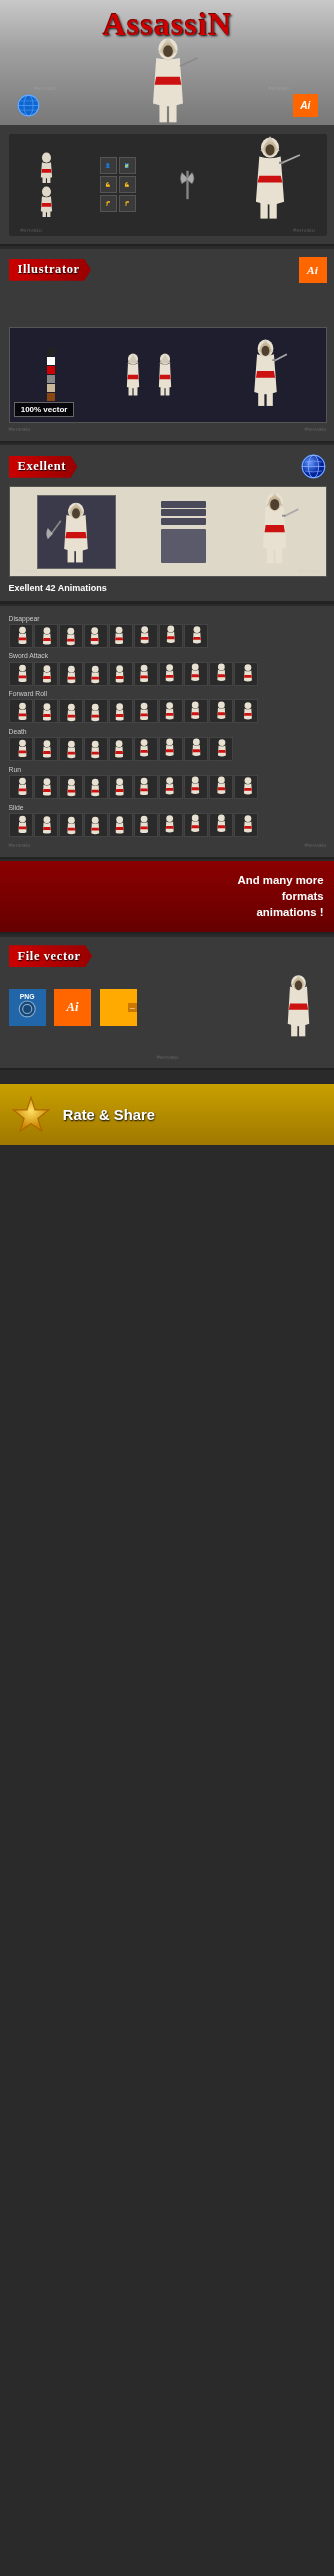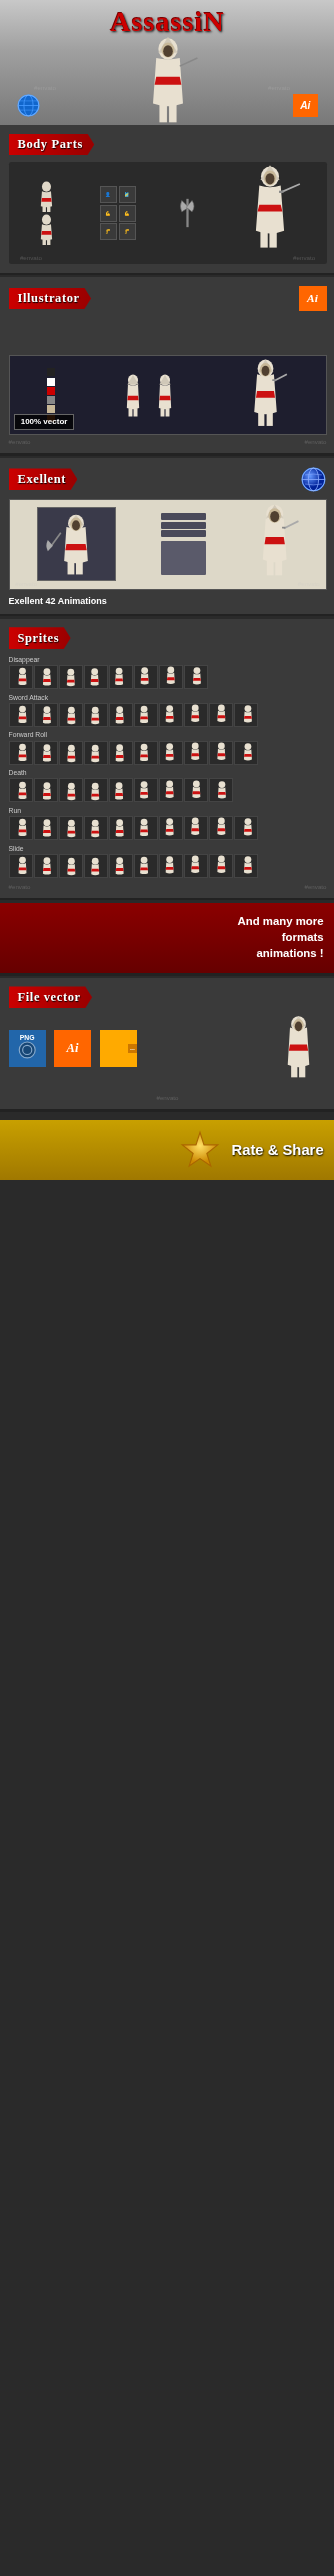--- a/index.html
+++ b/index.html
@@ -20,21 +20,21 @@
       display: flex;
       align-items: center;
       justify-content: center;
       overflow: hidden;
     }
     .header-title {
       position: absolute;
       top: 5.7px;
       left: 50%;
       transform: translateX(-50%);
-      font-size: 28px;
+      font-size: 32px;
       font-weight: 900;
       font-family: 'Georgia', serif;
       color: #cc0000;
       text-shadow: 1.1px 1.1px 2.3px #000, -0.6px -0.6px 0 #800000;
       letter-spacing: 1.1px;
       z-index: 10;
     }
     .header-character {
       position: absolute;
       bottom: 0;
@@ -127,21 +127,21 @@
       justify-content: center;
       font-weight: 900;
       font-size: 11.4px;
       color: #fff;
       font-style: italic;
       font-family: Georgia, serif;
     }
     .illustrator-screenshot {
       background: #1a1a2e;
       border: 1.1px solid #555;
-      height: 80px;
+      height: 96px;
       position: relative;
       display: flex;
       align-items: center;
       justify-content: center;
       overflow: hidden;
       margin-top: 44px;
     }
 
     
     .spriter-section {
@@ -278,22 +278,21 @@
       padding-left: 28px;
     }
 
     
     .rate-section {
       background: linear-gradient(180deg, #c8a000 0%, #a07800 100%);
       padding: 10.2px 11.4px;
       display: flex;
       align-items: center;
       gap: 11.4px;
-      margin-top: 8px;
-      justify-content: flex-end;
+      margin-top: 14px;
     }
     .star-icon {
       width: 40px;
       height: 40px;
     }
     .rate-text {
       font-size: 14.8px;
       font-weight: 900;
       color: #fff;
       text-shadow: 0.6px 0.6px 1.7px #000;
@@ -380,23 +379,20 @@
 
   <div class="header-ai-badge">
     <span>Ai</span>
   </div>
 
   <span class="envato-watermark wm" style="bottom:34px;left:34px;">#envato</span>
   <span class="envato-watermark wm" style="bottom:34px;right:45px;">#envato</span>
 </div>
 
 <div class="body-parts-section">
-  <div class="body-parts-header">
-    <div class="section-label">Body Parts</div>
-  </div>
   <div class="body-parts-grid">
 
     <div style="display:flex;flex-direction:column;gap:2.3px;align-items:center;">
 
       <svg width="25.5" height="31" viewBox="0 0 45 55">
         <ellipse cx="22" cy="10" rx="8" ry="9" fill="#e0d8c8"></ellipse>
         <path d="M14,18 Q22,22 30,18 L32,45 Q22,48 12,45 Z" fill="#e0d8c8"></path>
         <rect x="15" y="45" width="6" height="10" fill="#e0d8c8"></rect>
         <rect x="23" y="45" width="6" height="10" fill="#e0d8c8"></rect>
         <path d="M14,30 L30,30 L31,37 L13,37 Z" fill="#cc1111"></path>
@@ -566,23 +562,20 @@
       <span class="wm" style="position:absolute;bottom:2.3px;left:5.7px;">#envato</span>
       <span class="wm" style="position:absolute;bottom:2.3px;right:5.7px;">#envato</span>
     </div>
   </div>
   <div class="spriter-caption">Exellent 42 Animations</div>
 </div>
 
 <div class="section-divider"></div>
 
 <div class="sprites-section">
-  <div class="sprites-header">
-    <div class="section-label">Sprites</div>
-  </div>
 
   <div id="sprite-rows-container">
       <div class="sprite-row">
         <div class="sprite-row-label">Disappear</div>
         <div class="sprite-row-frames">
           <div class="sprite-frame">
             <svg width="21.6" height="21.6" viewBox="0 0 38 38">
         <ellipse cx="22" cy="9" rx="6" ry="6" fill="#e8e0d0"></ellipse>
         <path d="M16,14 Q22,17 28,14 L29,32 Q22,35 15,32 Z" fill="#e8e0d0"></path>
         <path d="M16,22 L28,22 L29,27 L15,27 Z" fill="#cc1111"></path>

